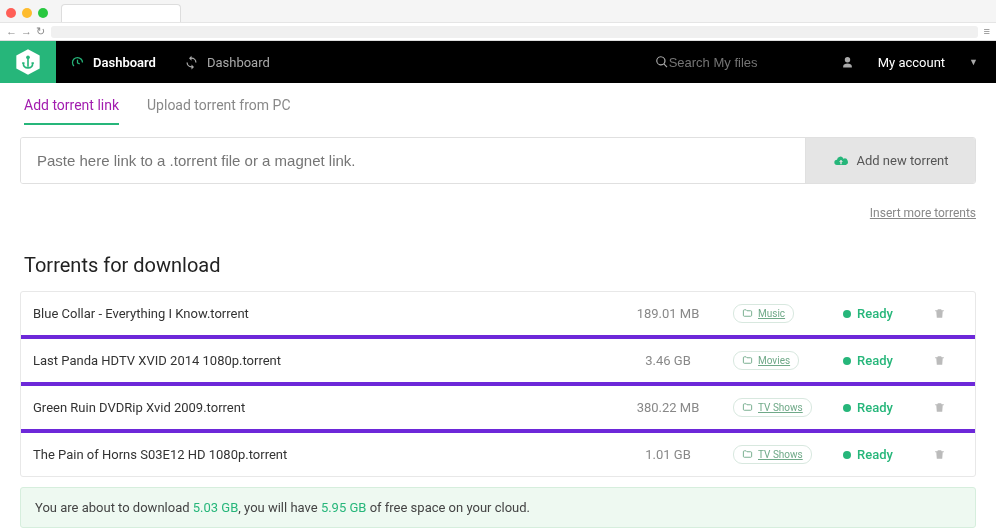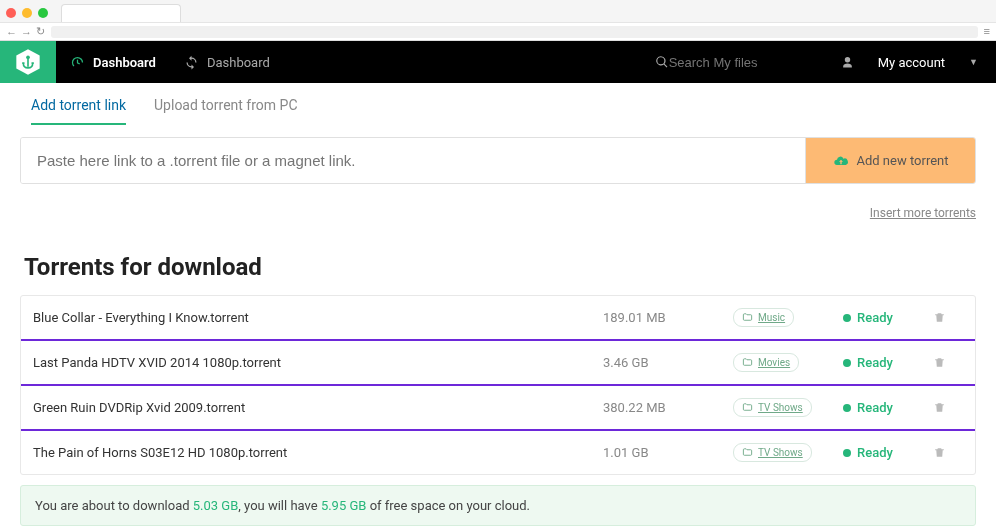--- a/index.html
+++ b/index.html
@@ -26,37 +26,37 @@
 .nav-item.active .nav-icon { color: #26b67a; }
 .nav-icon { display: inline-flex; }
 .nav-spacer { flex: 1; }
 .search-area { display: flex; align-items: center; padding: 7px 14px; }
 .search-area input { background: transparent; border: none; color: #aaa; font-size: 13px; outline: none; width: 140px; }
 .account { display: flex; align-items: center; gap: 24px; padding: 0 18px; cursor: pointer; font-size: 13px; color: #fff; }
 
 .content { padding: 0 20px; }
 .tabs { display: flex; gap: 28px; padding: 14px 4px 0; }
 .tab-link { padding-bottom: 10px; font-size: 14px; color: #888; cursor: pointer; border-bottom: 2px solid transparent; }
-.tab-link.active { color: #0369a1; border-bottom-color: #26b67a; margin-left: 7px; }
+.tab-link.active { color: #a21caf; border-bottom-color: #26b67a; }
 
 .input-row { display: flex; margin-top: 12px; border: 1px solid #e0e0e0; border-radius: 3px; overflow: hidden; }
 .paste-input { flex: 1; padding: 14px 16px; font-size: 15px; color: #999; border: none; outline: none; }
-.add-btn { width: 170px; border-left: 1px solid #e0e0e0; background: #fdba74; display: flex; align-items: center; justify-content: center; gap: 8px; cursor: pointer; font-size: 13px; color: #555; }
+.add-btn { width: 170px; border-left: 1px solid #e0e0e0; background: #e5e5e5; display: flex; align-items: center; justify-content: center; gap: 8px; cursor: pointer; font-size: 13px; color: #555; }
 .add-btn svg { color: #26b67a; }
 
 .insert-link { text-align: right; margin-top: 18px; }
 .insert-link a { font-size: 12px; color: #888; text-decoration: underline; cursor: pointer; }
 
-.section-title { font-size: 24px; font-weight: 700; color: #222; margin-top: 32px; margin-bottom: 14px; padding: 0 4px; }
+.section-title { font-size: 20px; font-weight: 400; color: #222; margin-top: 32px; margin-bottom: 14px; padding: 0 4px; }
 
 .torrent-list { border: 1px solid #e8e8e8; border-radius: 3px; }
-.torrent-row { display: flex; align-items: center; padding: 12px 12px; border-bottom: 2px solid #6d28d9; font-size: 13px; }
+.torrent-row { display: flex; align-items: center; padding: 12px 12px; border-bottom: 4px solid #6d28d9; font-size: 13px; }
 .torrent-row:last-child { border-bottom: none; }
 .t-name { flex: 1; color: #333; }
-.t-size { width: 130px; color: #888; }
+.t-size { width: 130px; color: #888; text-align: center; }
 .t-cat { width: 110px; }
 .cat-badge { display: inline-flex; gap: 5px; border: 1px solid #d8e8df; color: #6fa988; font-size: 10px; padding: 3px 8px; border-radius: 9px; cursor: pointer; text-decoration: underline; }
 .t-status { width: 90px; display: flex; align-items: center; gap: 6px; color: #26b67a; font-weight: 500; }
 .status-dot { width: 8px; height: 8px; border-radius: 50%; background: #26b67a; }
 .t-del { width: 30px; text-align: right; color: #bbb; cursor: pointer; }
 
 .summary { margin-top: 10px; background: #eef9f1; border: 1px solid #d6eedd; border-radius: 3px; padding: 12px 14px; font-size: 13px; color: #444; }
 .summary .num { color: #26b67a; font-weight: 400; }
 
 svg { display: block; }

